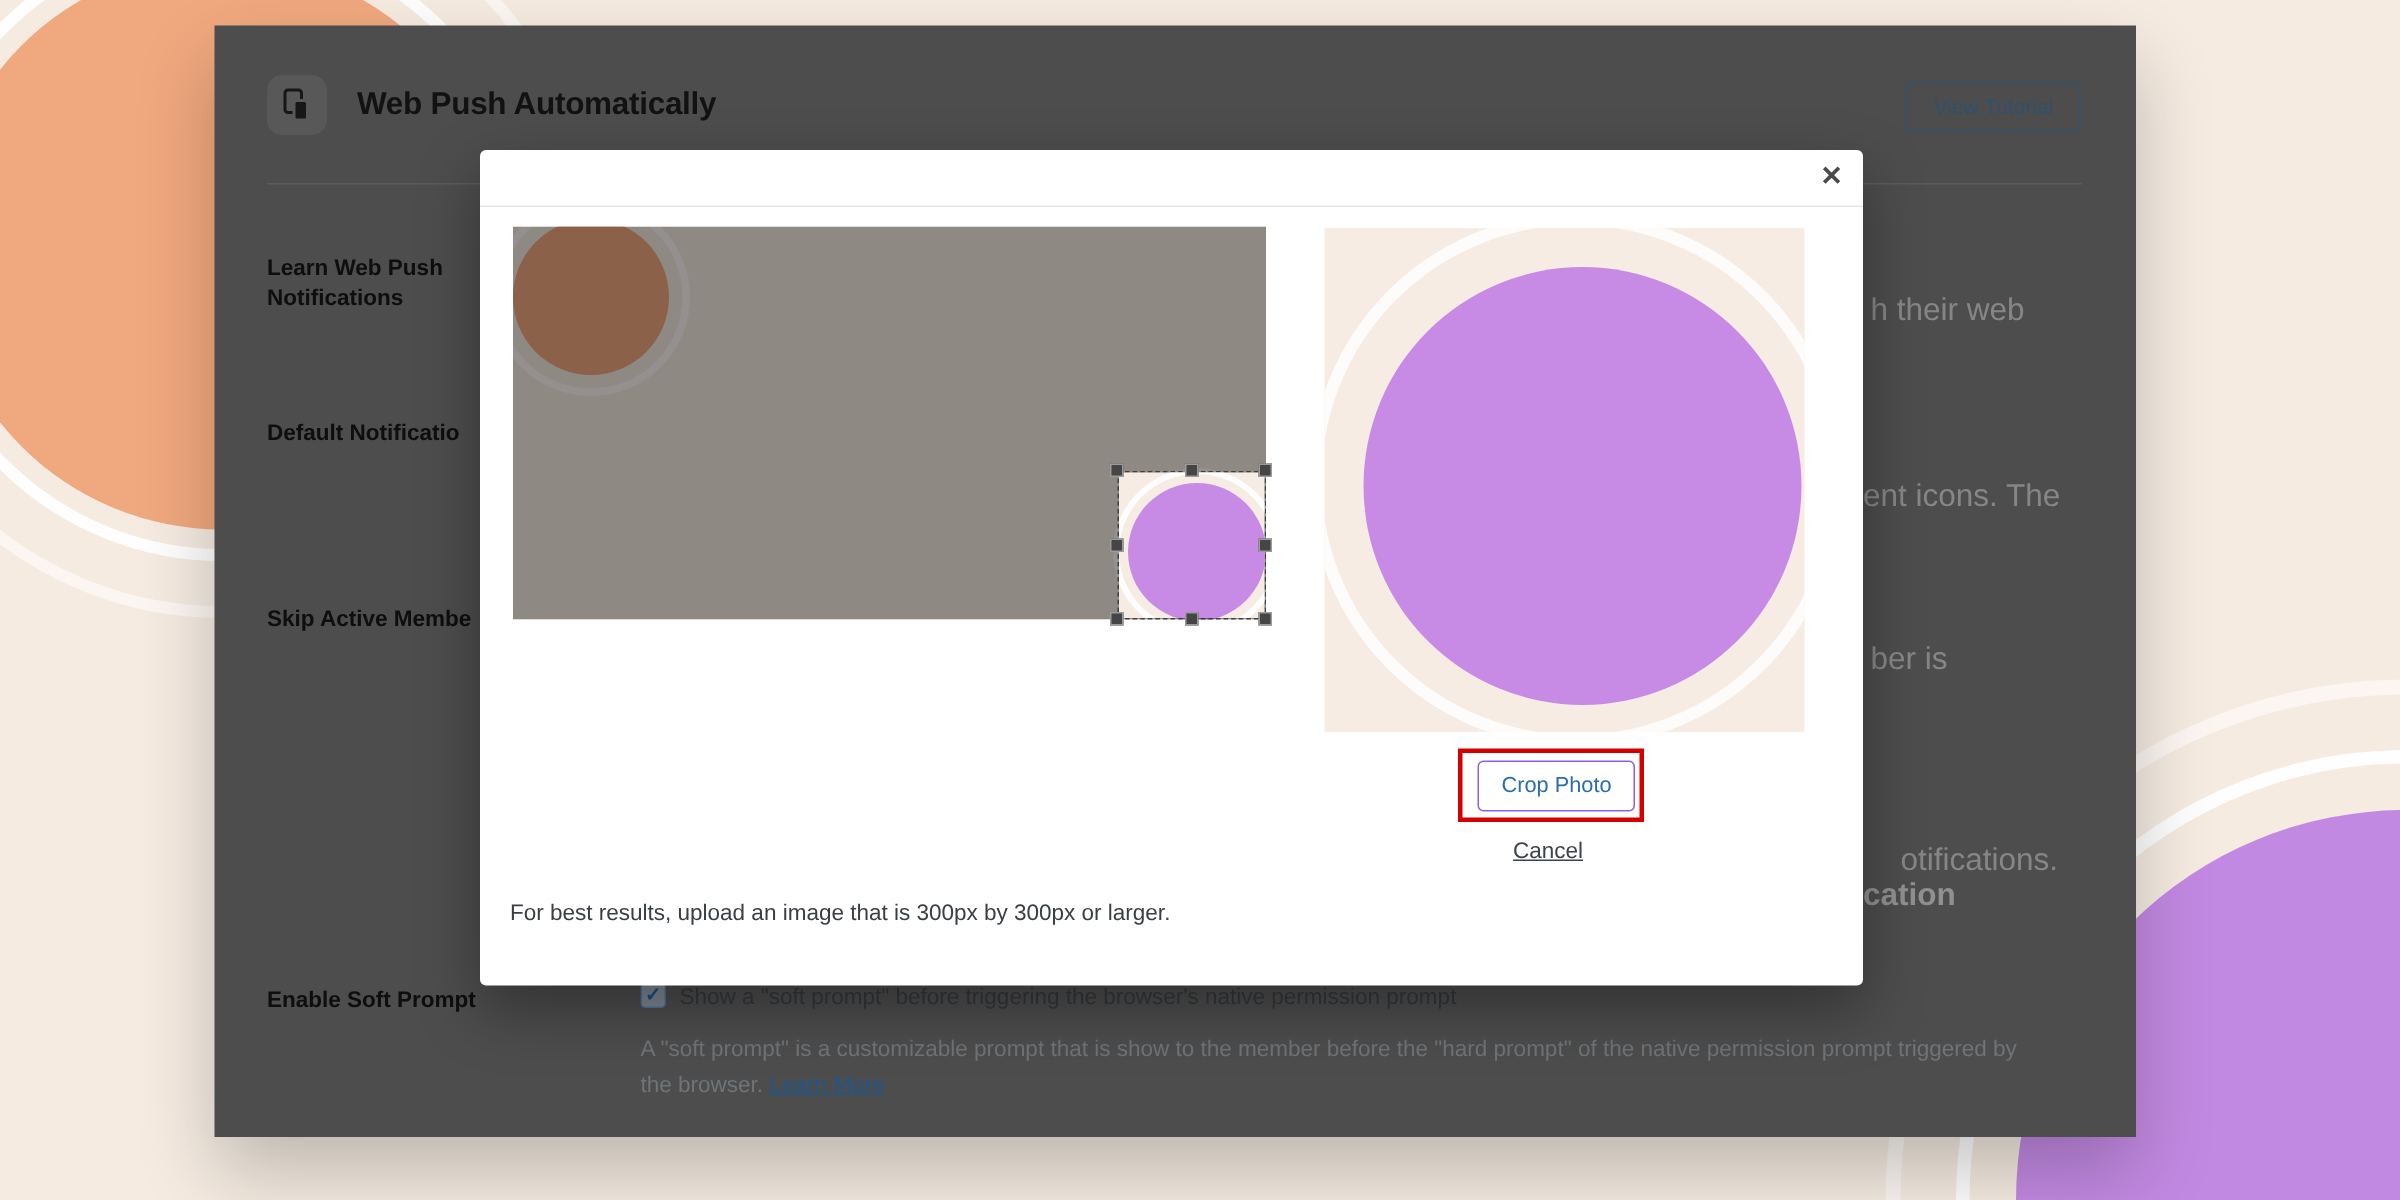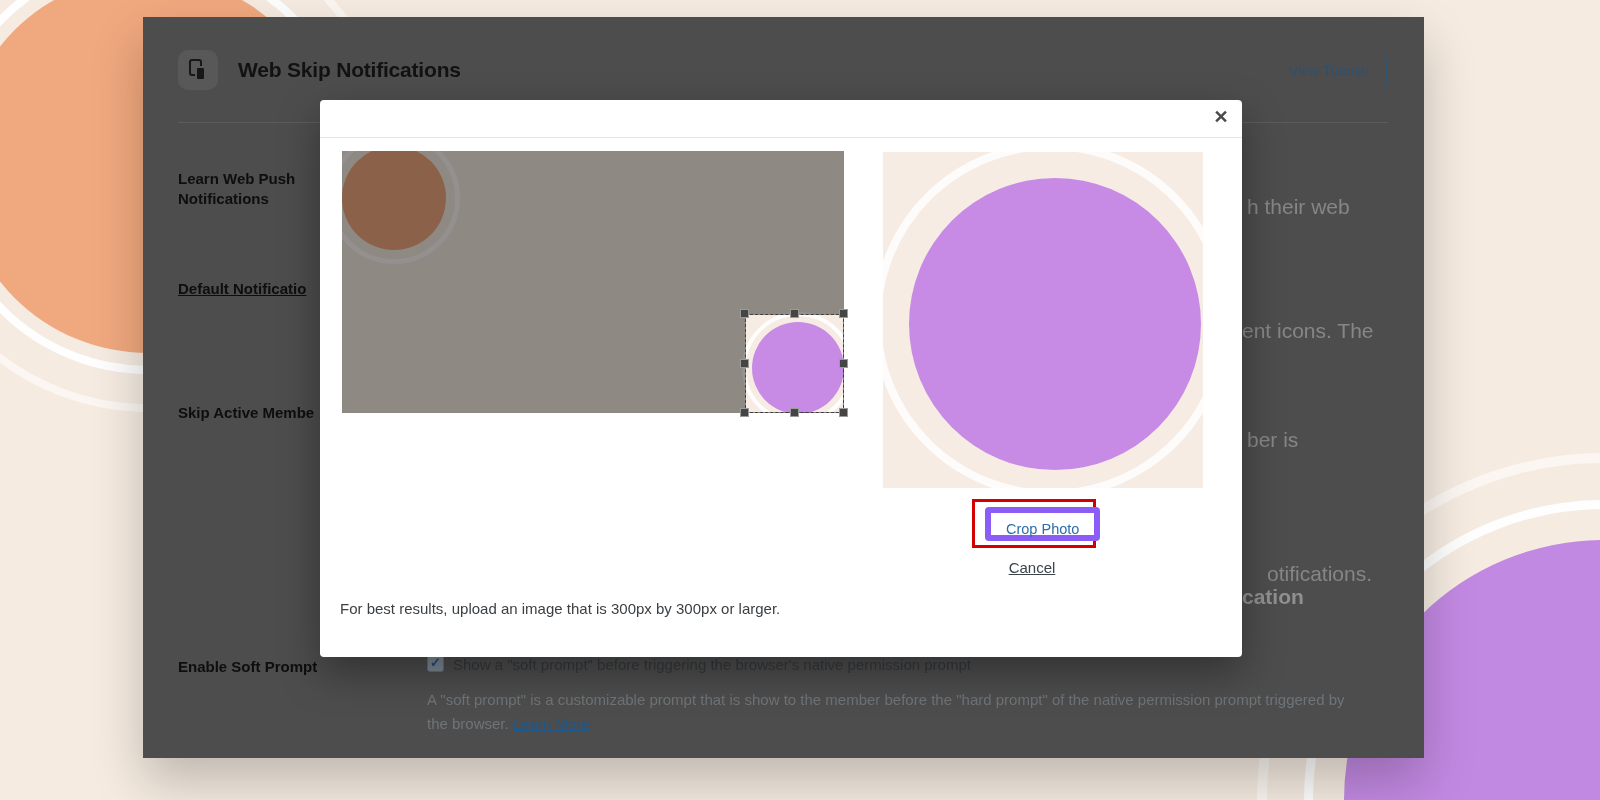--- a/index.html
+++ b/index.html
@@ -45,21 +45,21 @@
     color: #2f516d; font-size: 14px; line-height: 31px;
     font-family: "Liberation Sans", sans-serif; cursor: pointer;
   }
   .app-divider { position: absolute; left: 35px; right: 36px; top: 105px; border-top: 1px solid #5c5c5c; }
 
   .row-label {
     position: absolute; left: 35px;
     font-size: 15px; line-height: 20px; font-weight: 700; color: #0e0e0e;
     white-space: pre-line;
   }
-  .rl-1 { top: 152px; } .rl-2 { top: 262px; text-decoration: underline; } .rl-3 { top: 386px; }
+  .rl-1 { top: 152px; } .rl-2 { top: 262px; } .rl-3 { top: 386px; }
   .rl-4 { top: 495px; } .rl-5 { top: 640px; }
 
   .frag { position: absolute; font-size: 21px; color: #868686; white-space: nowrap; }
   .fg-1 { left: 1104px; top: 178px; }
   .fg-2 { left: 1099px; top: 302px; }
   .fg-3 { left: 1104px; top: 411px; }
   .fg-4 { left: 1124px; top: 545px; }
   .fg-5 { left: 1099px; top: 568px; font-weight: 600; color: #909090; }
 
   .soft-check {
@@ -113,21 +113,21 @@
 
   
   .crop-preview { position: absolute; left: 563px; top: 52px; width: 320px; height: 336px; background: #f7ece4; overflow: hidden; }
   .pv-ring { position: absolute; left: -10px; top: -10px; width: 356px; height: 356px; border: 8px solid rgba(255,255,255,0.85); }
   .pv-circ { position: absolute; left: 26px; top: 26px; width: 292px; height: 292px; background: #c78be6; }
 
   
   .annotation-box { position: absolute; left: 652px; top: 399px; width: 124px; height: 49px; border: 3px solid #d40000; }
   .crop-btn {
     position: absolute; left: 665px; top: 407px; height: 34px; padding: 0 15px;
-    background: #fff; border: 6px solid #8b5cf6; border-radius: 4px;
+    background: #fff; border: 1px solid #8b5cf6; border-radius: 4px;
     color: #2b6daf; font-size: 14.5px; line-height: 32px; cursor: pointer;
     font-family: "Liberation Sans", sans-serif;
   }
   .cancel-wrap { position: absolute; left: 552px; top: 459px; width: 320px; text-align: center; }
   .cancel-link { font-size: 15px; color: #3c434a; text-decoration: underline; cursor: pointer; margin-top: 19px; }
   .help-text { position: absolute; left: 20px; top: 500px; font-size: 15px; color: #3a3f44; }
 </style>
 </head>
 <body>
 
@@ -136,21 +136,21 @@
 <div class="abs circle circ-o"></div>
 <div class="decor-ring ring-p2"></div>
 <div class="decor-ring ring-p1"></div>
 <div class="abs circle circ-p"></div>
 
 <div class="panel">
   <div class="app-icon">
     <div class="dev-tablet"></div>
     <div class="dev-phone"></div>
   </div>
-  <div class="app-title">Web Skip Notifications</div>
+  <div class="app-title">Web Push Automatically</div>
   <button class="view-tutorial-btn">View Tutorial</button>
   <div class="app-divider"></div>
 
   <div class="row-label rl-1">Learn Web Push
 Notifications</div>
   <div class="row-label rl-2">Default Notificatio</div>
   <div class="row-label rl-3">Skip Active Membe</div>
   <div class="row-label rl-5">Enable Soft Prompt</div>
 
   <div class="frag fg-1">h their web</div>

